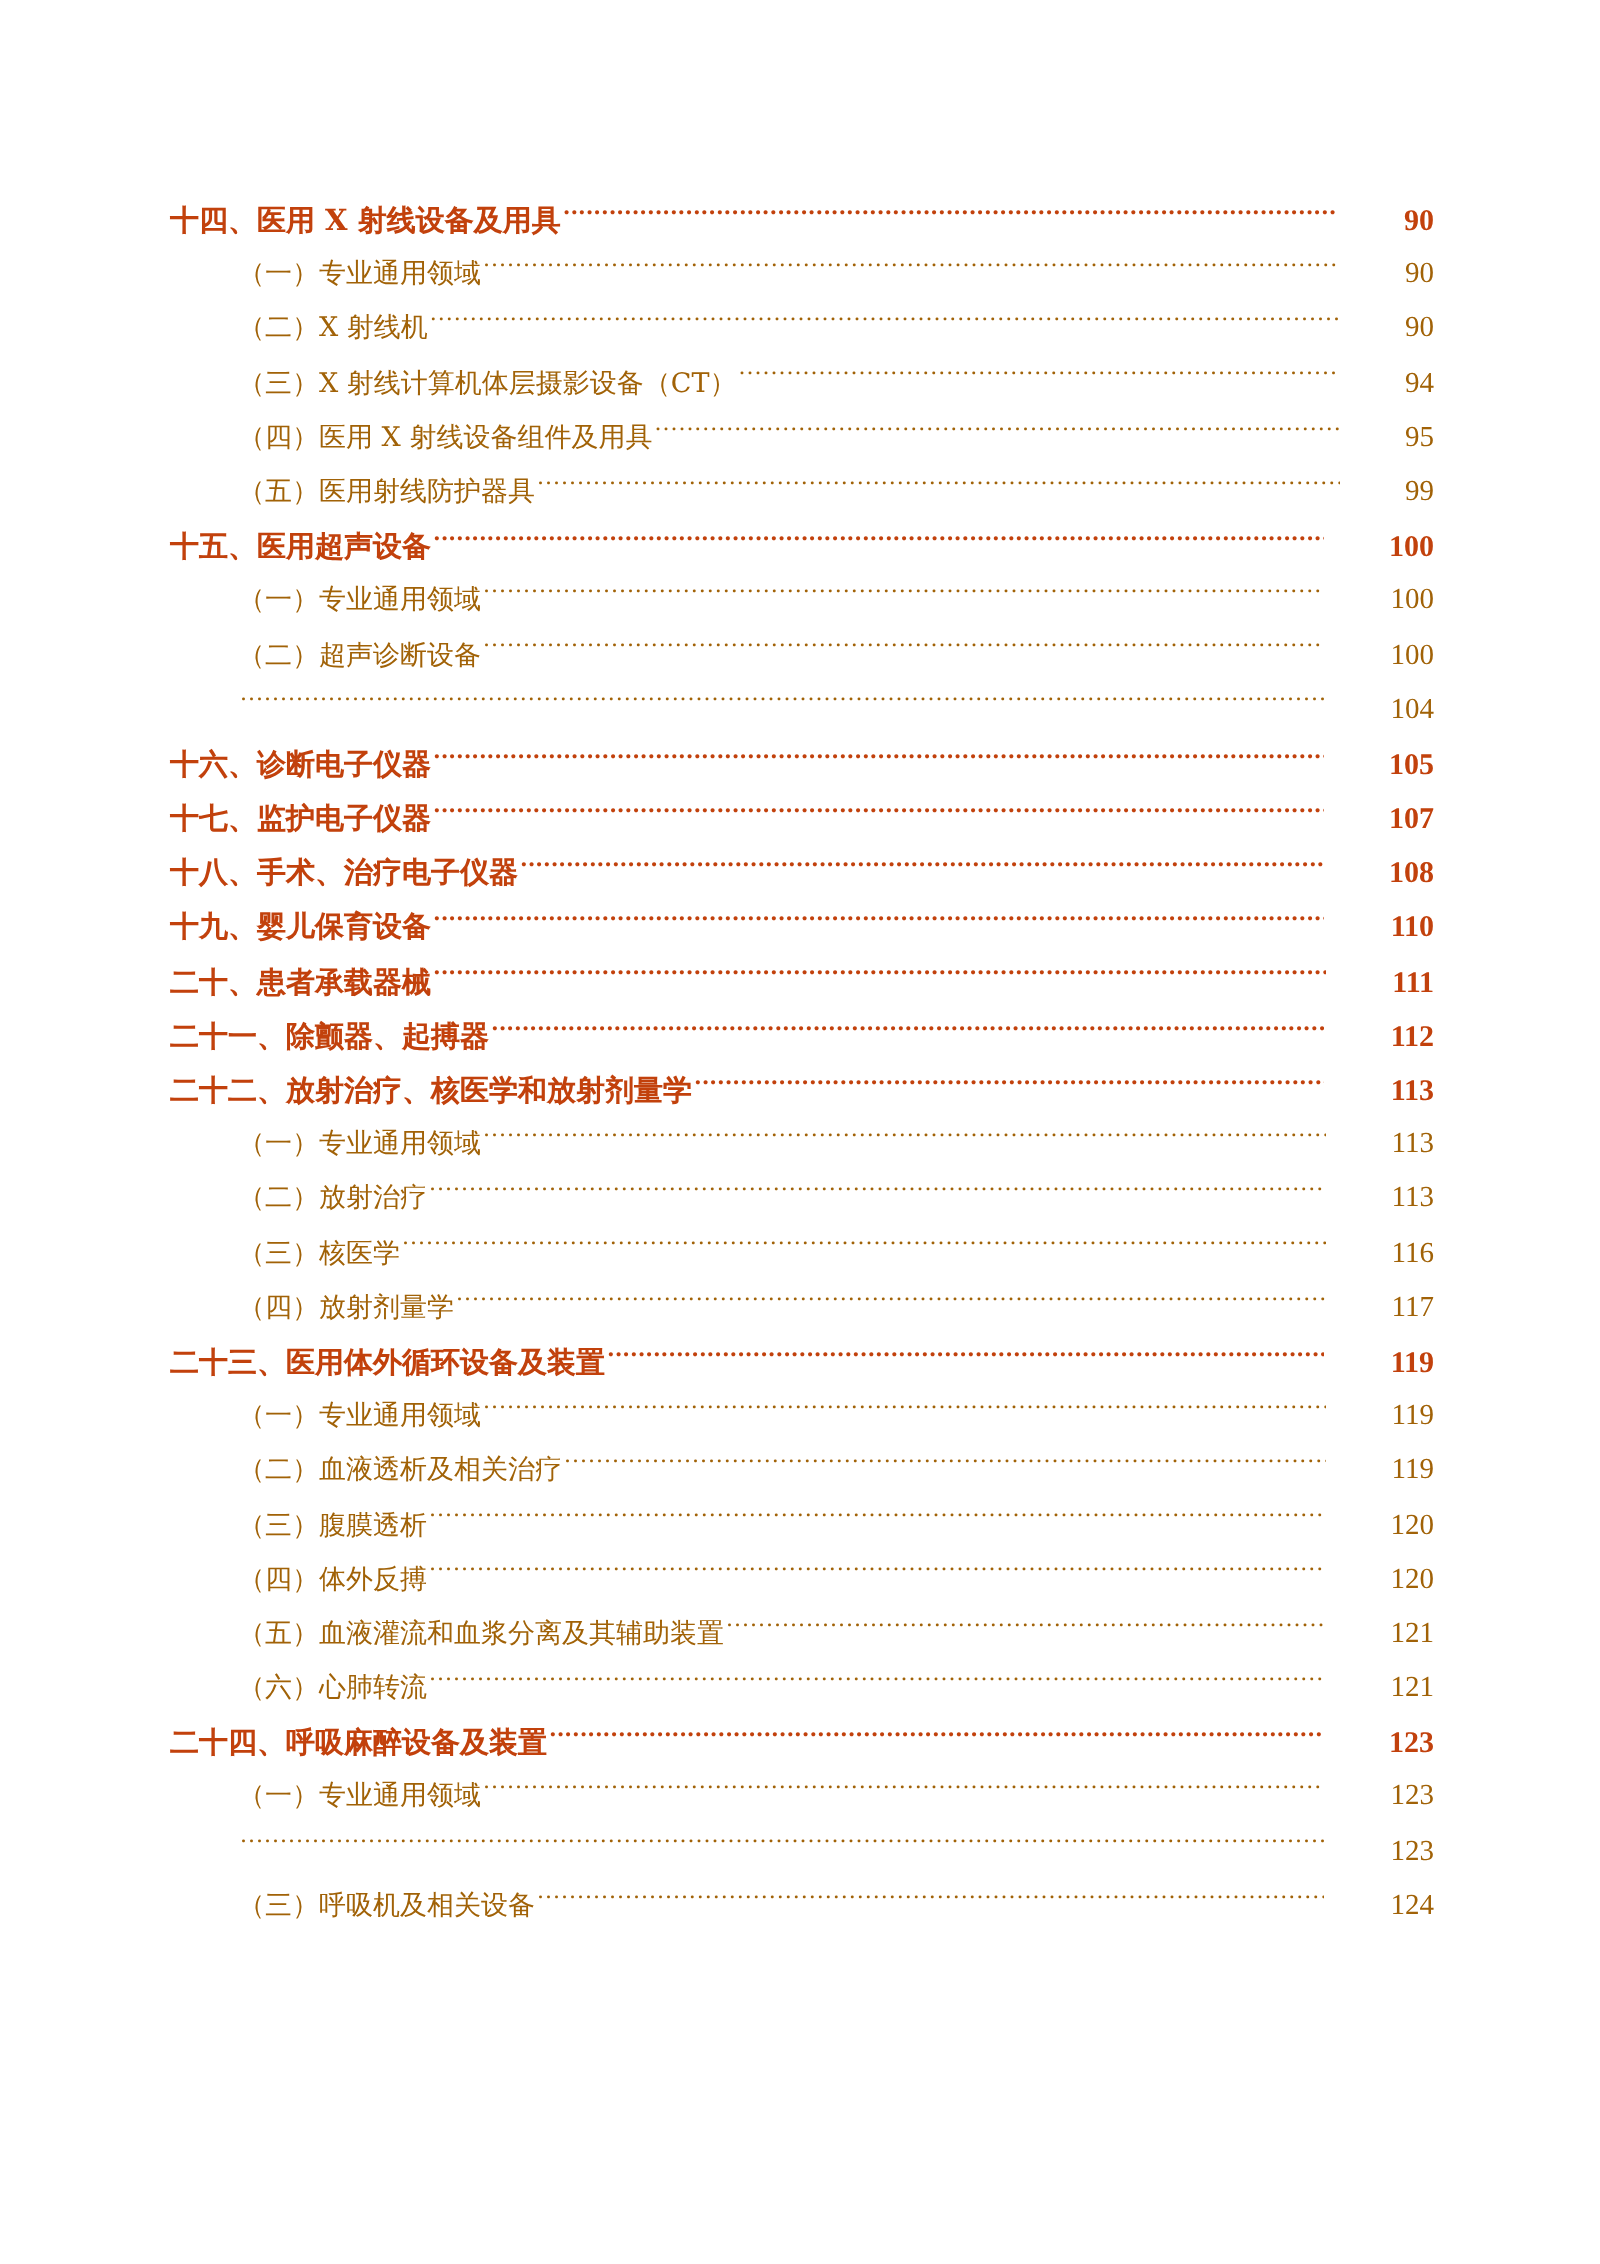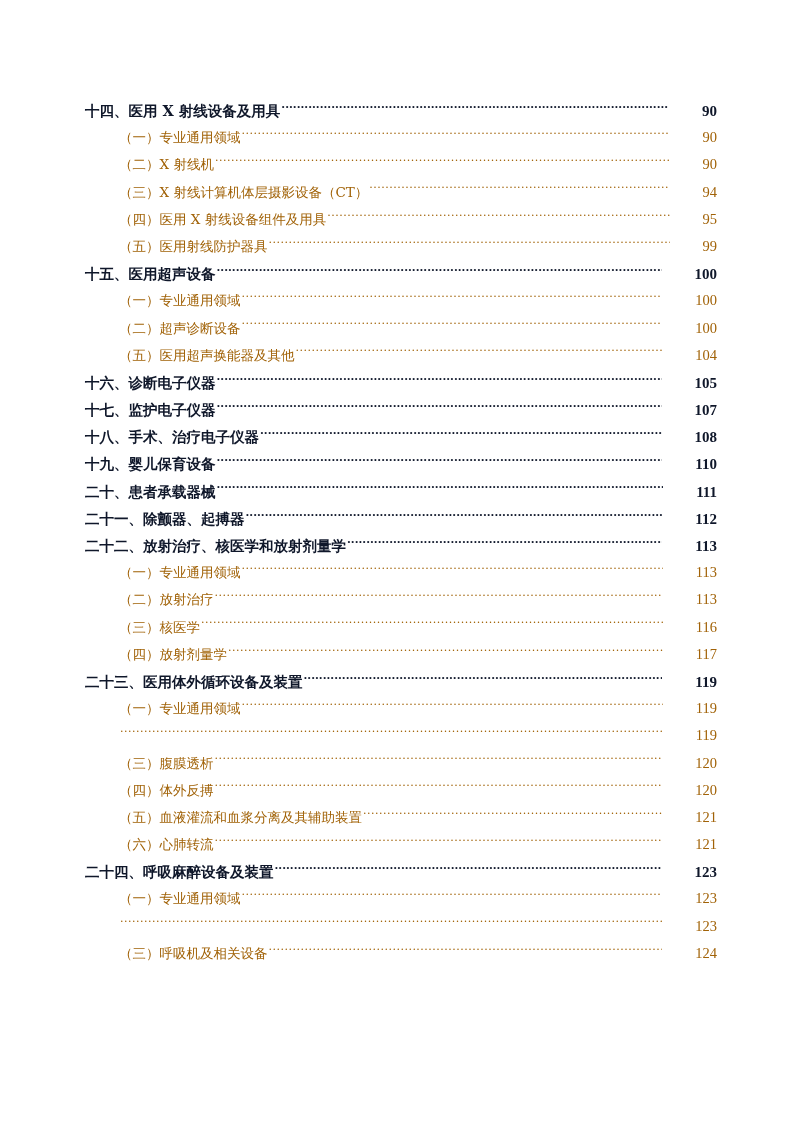--- a/index.html
+++ b/index.html
@@ -1,20 +1,20 @@
 <!DOCTYPE html>
 <html><head>
 <meta charset="utf-8">
 <style>
   html, body { margin: 0; padding: 0; background: #ffffff; }
   body { width: 800px; height: 1132px; position: relative; overflow: hidden;
          font-family: "DejaVu Serif", "Liberation Serif", serif; }
   .toc { position: absolute; left: 85px; top: 97px; width: 632px; }
   .row { display: flex; align-items: baseline; height: 27.2px; line-height: 27.2px; white-space: nowrap; }
-  .row.main { font-weight: bold; color: #0f172a; font-size: 14.5px; justify-content: center; }
+  .row.main { font-weight: bold; color: #c2410c; font-size: 14.5px; justify-content: center; }
   .row.sub { color: #a16207; font-size: 13.5px; padding-left: 34px; }
   .row .label { flex: 0 0 auto; }
   .row .leader { flex: 1 1 auto; overflow: hidden; margin: 0 1px; position: relative; height: 1em; align-self: baseline; }
   .row .leader::after {
     content: "................................................................................................................................................................................................................................................";
     position: absolute; left: 0; bottom: -2px; letter-spacing: 0.5px; font-weight: normal; color: inherit; font-size: 11px;
   }
   .row.main .leader::after { font-weight: bold; letter-spacing: 0px; font-size: 11px; }
   .row .page { flex: 0 0 auto; font-family: "Liberation Serif", serif; margin-left: 32px; }
   .row.main .page { font-size: 15px; }
@@ -63,21 +63,20 @@
       <span class="label">（一）专业通用领域</span>
       <span class="leader"></span>
       <span class="page">100</span>
     </div>
   <div class="row sub">
       <span class="label">（二）超声诊断设备</span>
       <span class="leader"></span>
       <span class="page">100</span>
     </div>
   <div class="row sub">
-      <span class="label">（五）医用超声换能器及其他</span>
       <span class="leader"></span>
       <span class="page">104</span>
     </div>
   <div class="row main">
       <span class="label">十六、诊断电子仪器</span>
       <span class="leader"></span>
       <span class="page">105</span>
     </div>
   <div class="row main">
       <span class="label">十七、监护电子仪器</span>
@@ -133,20 +132,21 @@
       <span class="label">二十三、医用体外循环设备及装置</span>
       <span class="leader"></span>
       <span class="page">119</span>
     </div>
   <div class="row sub">
       <span class="label">（一）专业通用领域</span>
       <span class="leader"></span>
       <span class="page">119</span>
     </div>
   <div class="row sub">
+      <span class="label">（二）血液透析及相关治疗</span>
       <span class="leader"></span>
       <span class="page">119</span>
     </div>
   <div class="row sub">
       <span class="label">（三）腹膜透析</span>
       <span class="leader"></span>
       <span class="page">120</span>
     </div>
   <div class="row sub">
       <span class="label">（四）体外反搏</span>

